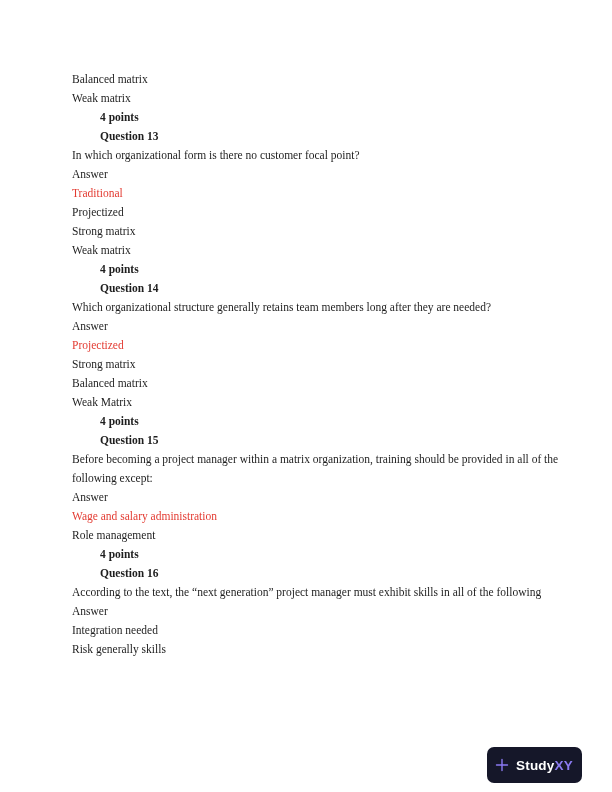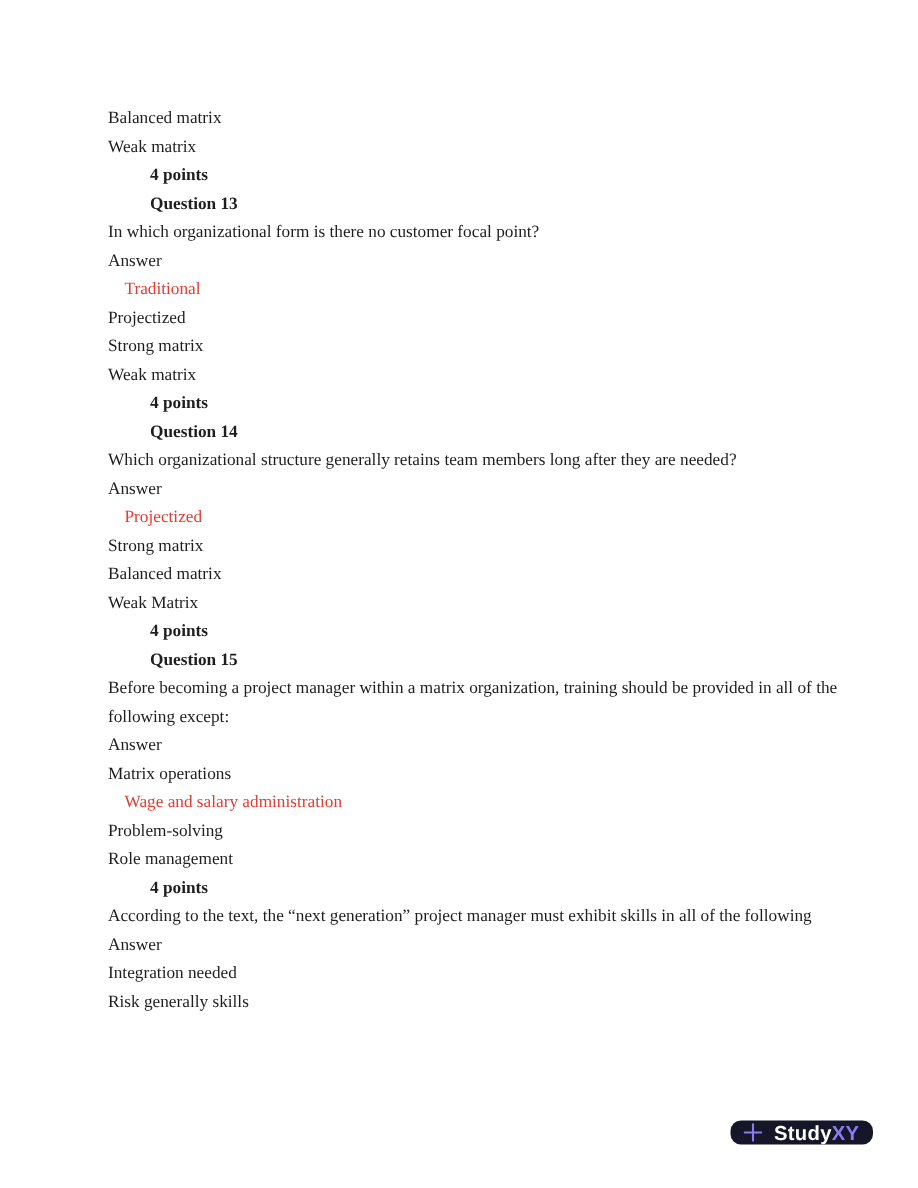--- a/index.html
+++ b/index.html
@@ -15,26 +15,26 @@
     position: absolute;
     left: 72px;
     top: 70px;
     width: 482px;
     color: var(--text-color, #1e1e1e);
     font-size: 11.5px;
     line-height: 19px;
   }
   .line { height: 19px; white-space: nowrap; }
   .bold { font-weight: 700; margin-left: 28px; }
-  .red  { color: var(--red-color, #e33b32); margin-left: 11px; }
+  .red  { color: var(--red-color, #e33b32); }
   .logo-badge {
     position: absolute;
     left: 487px;
     top: 747px;
-    height: 16px;
+    height: 36px;
     box-sizing: border-box;
     display: flex;
     align-items: center;
     gap: 7px;
     padding: 0 9px 0 8px;
     border-radius: 7px;
     background: var(--badge-bg, #151729);
   }
   .plus-icon { color: var(--badge-accent, #8b7af2); display: block; flex: 0 0 auto; }
   .plus-icon path { stroke: currentColor; stroke-width: 1.4; stroke-linecap: round; fill: none; }
@@ -70,25 +70,24 @@
       <div class="line">Answer</div>
       <div class="line red">Projectized</div>
       <div class="line">Strong matrix</div>
       <div class="line">Balanced matrix</div>
       <div class="line">Weak Matrix</div>
       <div class="line bold">4 points</div>
       <div class="line bold">Question 15</div>
       <div class="line">Before becoming a project manager within a matrix organization, training should be provided in all of the</div>
       <div class="line">following except:</div>
       <div class="line">Answer</div>
-      <div class="line">Matrix operations</div>
       <div class="line red">Wage and salary administration</div>
-      <div class="line">Problem-solving</div>
       <div class="line">Role management</div>
       <div class="line bold">4 points</div>
+      <div class="line bold">Question 16</div>
       <div class="line">According to the text, the “next generation” project manager must exhibit skills in all of the following</div>
       <div class="line">Answer</div>
       <div class="line">Integration needed</div>
       <div class="line">Risk generally skills</div>
     </div>
 
   <div class="logo-badge">
     <svg class="plus-icon" width="14" height="14" viewBox="0 0 14 14" aria-hidden="true">
       <path d="M7 1.5 V12.5 M1.5 7 H12.5"></path>
     </svg>

